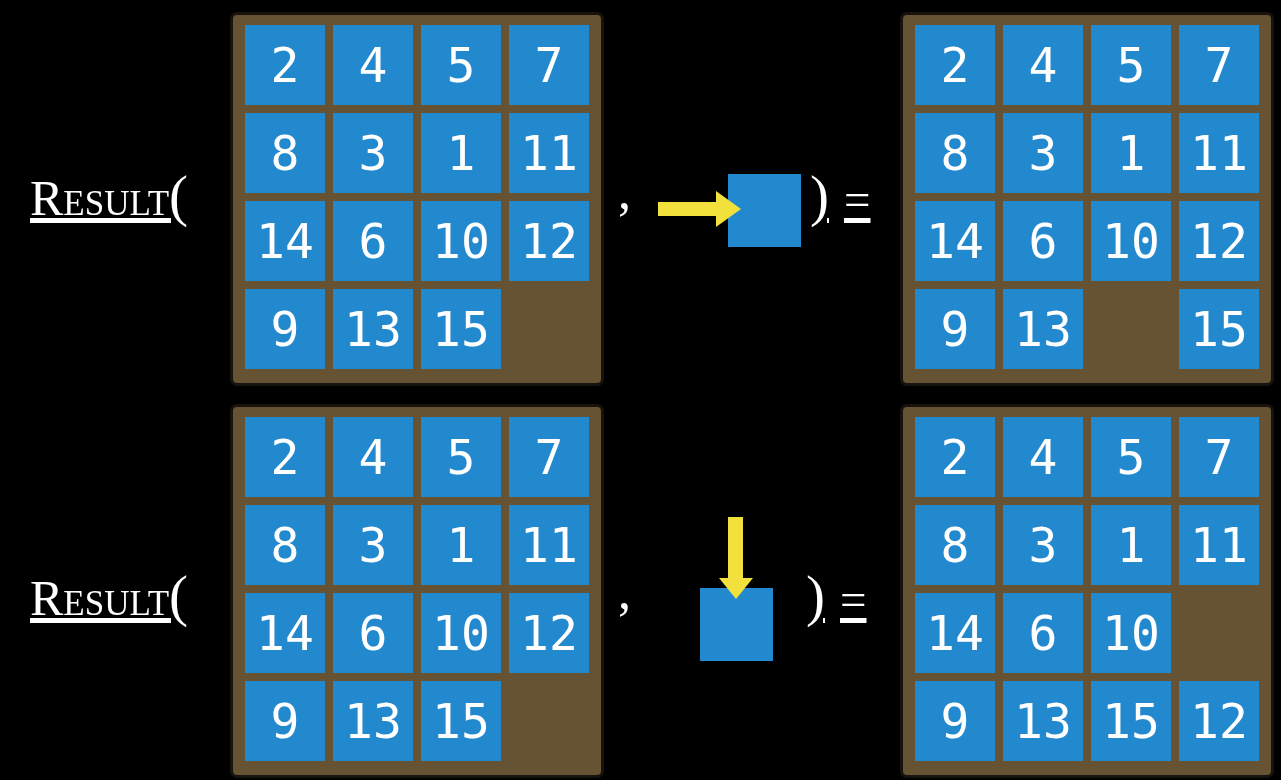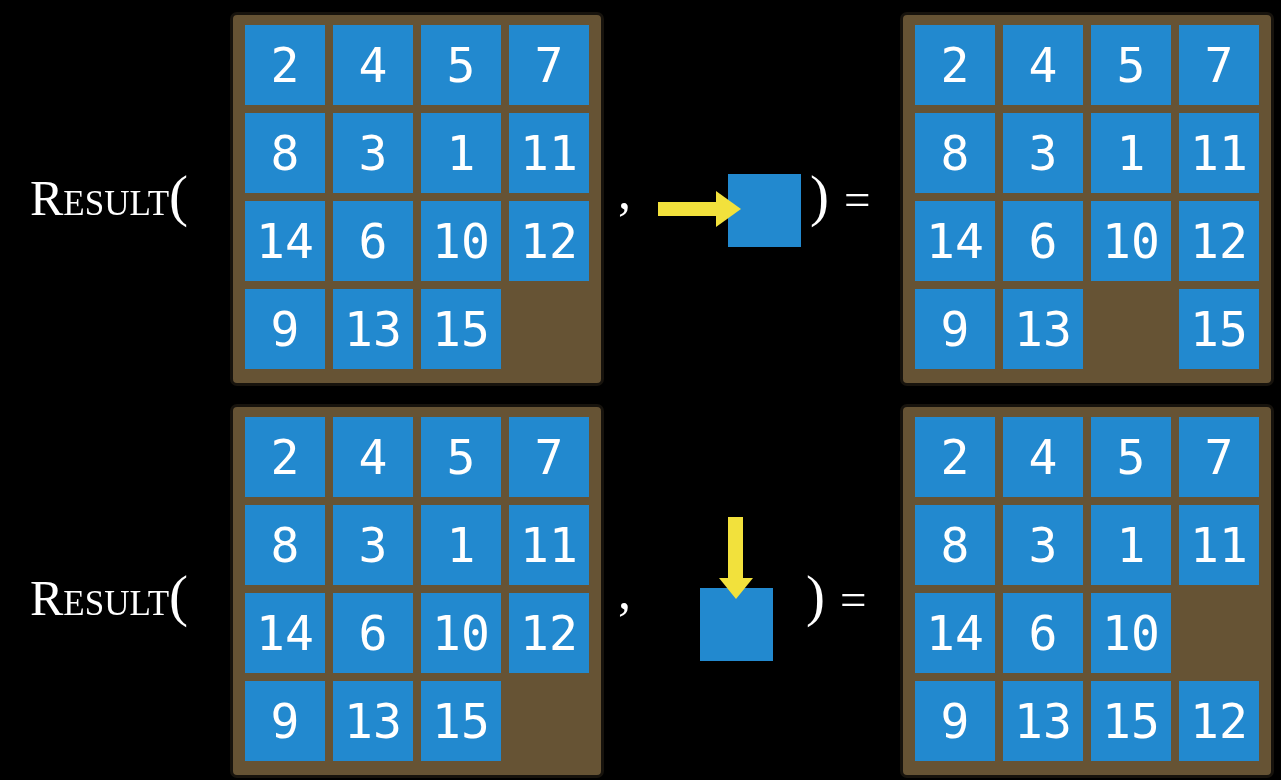--- a/index.html
+++ b/index.html
@@ -10,20 +10,21 @@
     overflow:hidden;
     font-family:"Liberation Serif", serif;
   }
   
   .expr{
     position:absolute;
     color:#ffffff;
     font-size:50px;
     line-height:1;
     white-space:nowrap;
+    text-decoration:underline;
   }
   .fname{font-variant:small-caps;letter-spacing:0px;}
   .open-paren,.close-paren{font-size:57px;font-weight:400;}
   .equals{font-size:47px;padding-left:15px;}
   .comma{font-size:52px;}
 
   
   .board{
     position:absolute;
     width:374px;height:374px;

